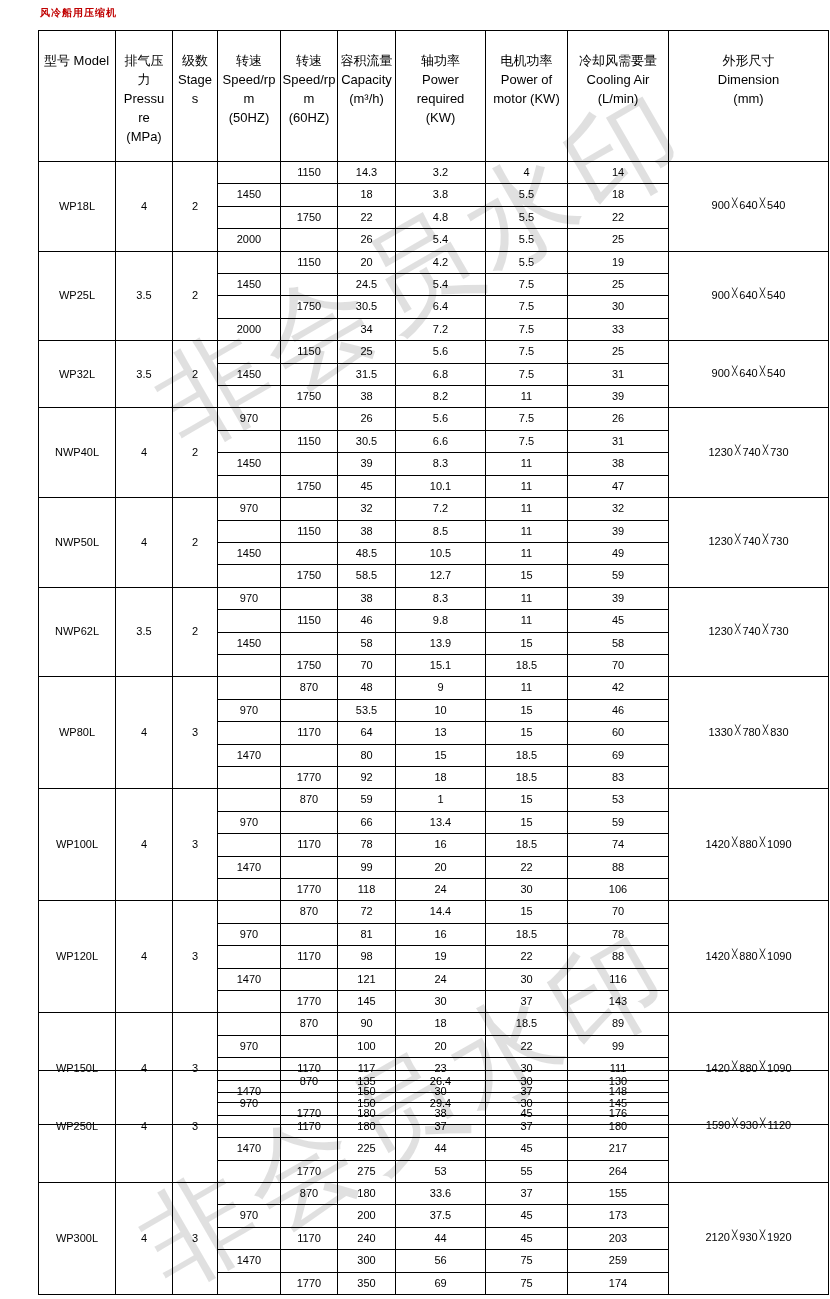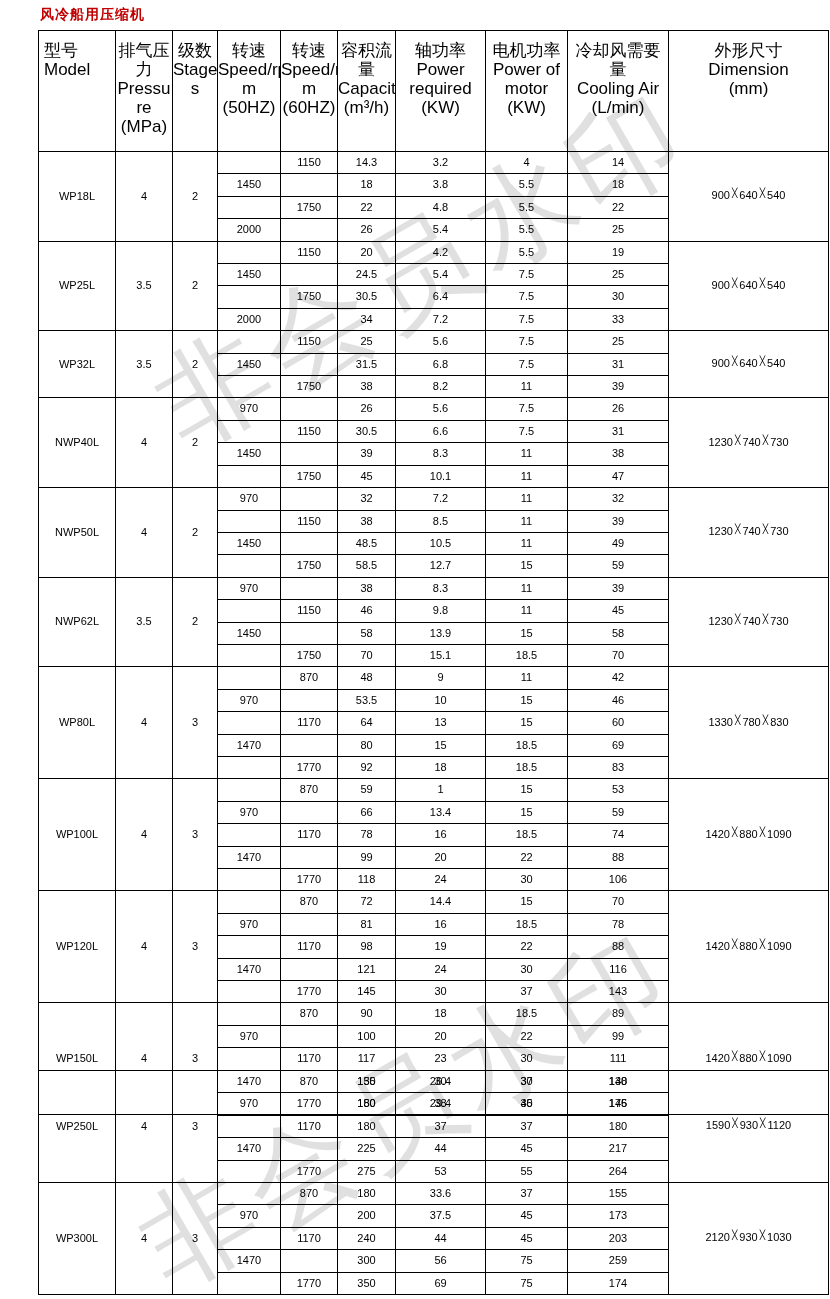--- a/index.html
+++ b/index.html
@@ -1,39 +1,39 @@
 <!DOCTYPE html>
 <html><head>
 <meta charset="utf-8">
 <style>
   html,body { margin:0; padding:0; }
   body {
     width:830px; height:1299px; background:#ffffff; overflow:hidden; position:relative;
     font-family:"Liberation Sans","DejaVu Sans",sans-serif; color:#000;
   }
   .title {
-    position:absolute; left:40px; top:6px; font-size:14px; font-weight:bold; color:#c00000;
+    position:absolute; left:40px; top:6px; font-size:10px; font-weight:bold; color:#c00000;
     z-index:2; letter-spacing:1px;
   }
   .watermark {
     position:absolute; z-index:0; color:rgba(0,0,0,0.12); font-size:110px; letter-spacing:8px;
     white-space:nowrap; pointer-events:none; font-weight:normal;
   }
   .wm1 { left:128px; top:196px; transform:rotate(-30deg); transform-origin:center; }
   .wm2 { left:112px; top:1036px; transform:rotate(-30deg); transform-origin:center; }
   table.spec {
     position:absolute; left:38px; width:790px; border-collapse:collapse; table-layout:fixed;
     z-index:1; background:transparent; font-size:11px;
   }
   #table1 { top:30px; }
   #table2 { top:1070px; }
   th, td { border:1px solid #000; text-align:center; padding:0; overflow:hidden; }
   thead th {
     height:110px; vertical-align:top; font-weight:normal; white-space:pre-line;
-    padding-top:10px; line-height:19px; font-size:17px;
+    padding-top:20px; line-height:19px; font-size:13px;
   }
   th.first { text-align:left; padding-left:5px; }
   td { height:21.4px; line-height:21.4px; }
   .xsym { font-size:9px; position:relative; top:-3px; margin:0 2px; display:inline-block; }
 </style>
 </head>
 <body>
 
 <div class="title">风冷船用压缩机</div>
 <div class="watermark wm1">非会员水印</div>
@@ -538,21 +538,21 @@
       <tr>
         <td rowspan="5">WP300L</td>
         <td rowspan="5">4</td>
         <td rowspan="5">3</td>
         <td></td>
         <td>870</td>
         <td>180</td>
         <td>33.6</td>
         <td>37</td>
         <td>155</td>
-        <td rowspan="5"><span>2120</span><span class="xsym">╳</span><span>930</span><span class="xsym">╳</span><span>1030</span></td>
+        <td rowspan="5"><span>2120</span><span class="xsym">╳</span><span>930</span><span class="xsym">╳</span><span>1920</span></td>
       </tr>
       <tr>
         <td>970</td>
         <td></td>
         <td>200</td>
         <td>37.5</td>
         <td>45</td>
         <td>173</td>
       </tr>
       <tr>

